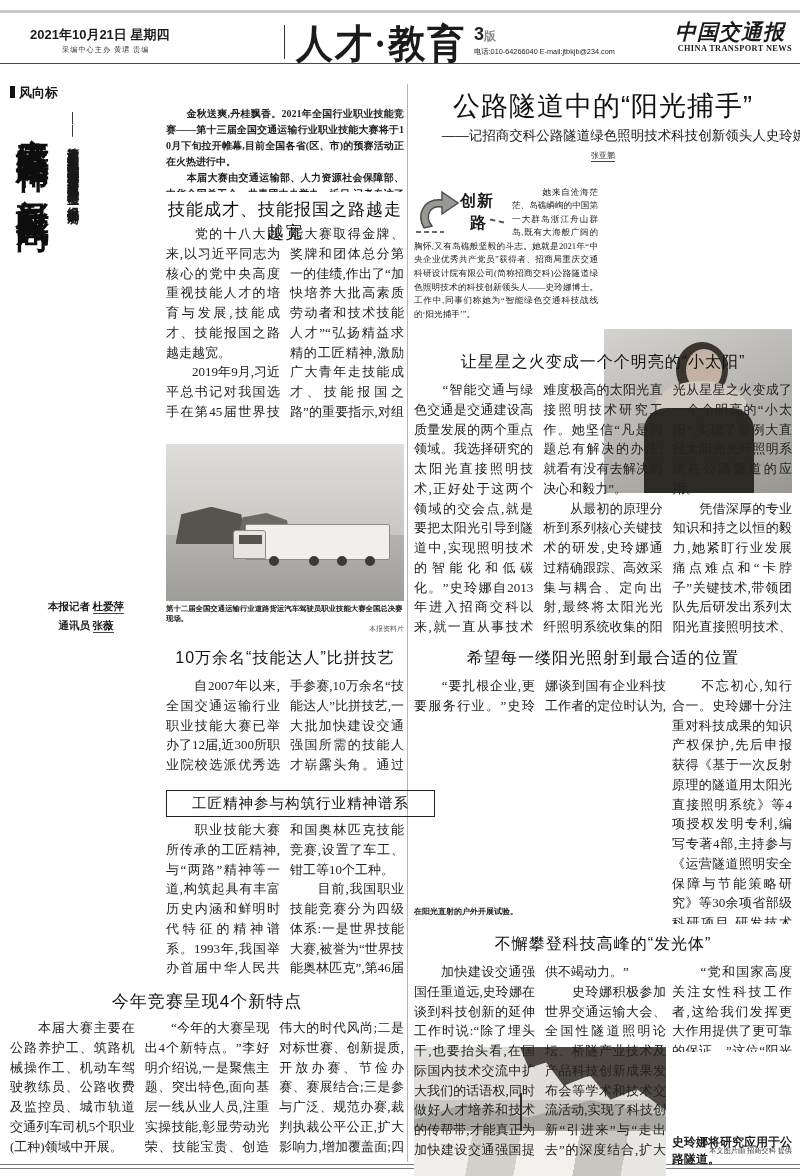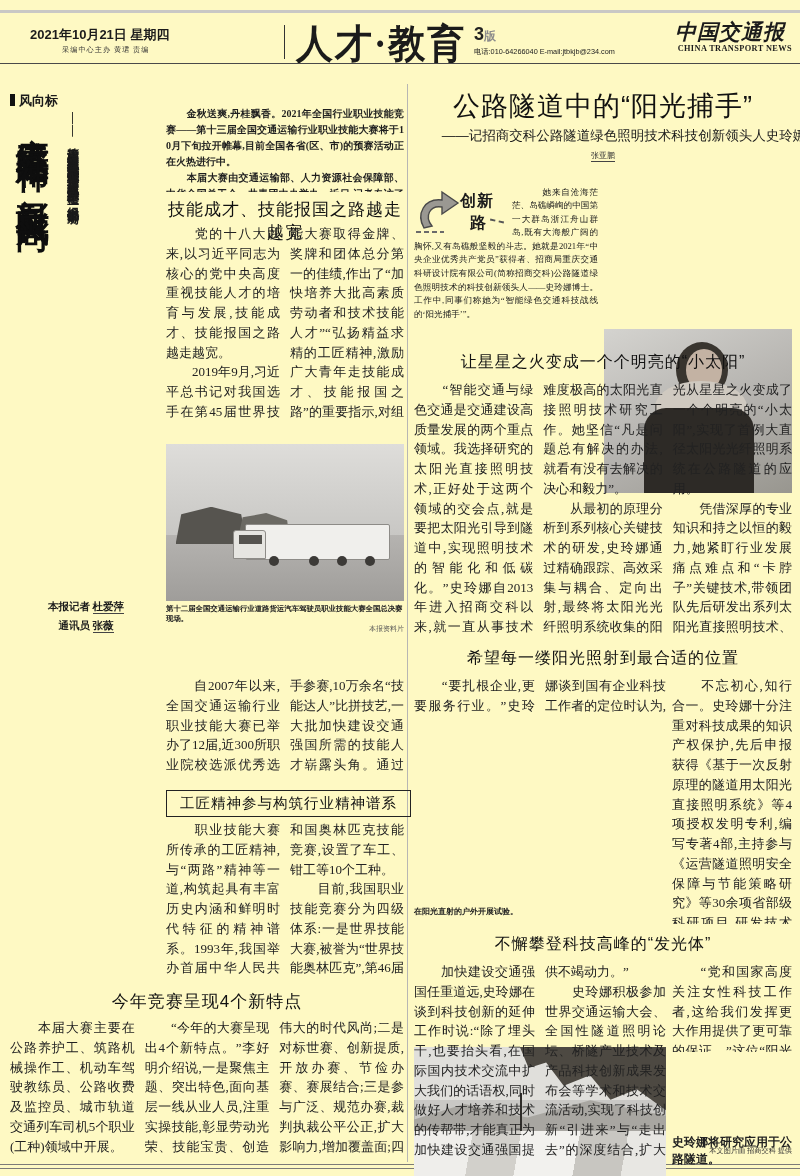--- a/index.html
+++ b/index.html
@@ -1,27 +1,27 @@
 <!DOCTYPE html>
 <html><head>
 <meta charset="utf-8">
 <style>
   html,body{margin:0;padding:0;}
   body{width:800px;height:1176px;position:relative;overflow:hidden;
        background:#e8e7e4;font-family:"Liberation Serif","DejaVu Serif",serif;color:#1b1b1b;}
-  .page{position:absolute;inset:0;background:#fef9c3;}
+  .page{position:absolute;inset:0;background:#ffffff;}
   .abs{position:absolute;}
   .sans{font-family:"Liberation Sans","DejaVu Sans",sans-serif;}
   .jtext{font-size:13px;line-height:1.52;text-align:justify;white-space:pre-wrap;
          word-break:break-all;overflow:hidden;color:#222;}
   .cols2{column-count:2;column-gap:10px;}
   .cols3{column-count:3;column-gap:10px;}
   .stitle{font-family:"Liberation Sans","DejaVu Sans",sans-serif;font-weight:400;
           text-align:center;letter-spacing:1px;color:#111;}
-  .boxtitle{border:1.5px solid #222;padding:3px 4px;}
+  .boxtitle{border:1.5px solid #222;padding:3px 16px;}
   .cap{font-size:7.4px;font-weight:700;font-family:"Liberation Sans","DejaVu Sans",sans-serif;color:#222;}
   .credit{font-size:7px;color:#555;text-align:right;font-weight:400;}
   .uline{border-bottom:1px solid #444;padding-bottom:1px;}
   .photo{position:relative;overflow:hidden;background:#c9c8c5;box-shadow:0 0 0 1px #b9b8b5 inset;}
 
   
   .top-rule{left:0;top:10px;width:800px;height:3px;background:#c9c8c5;}
   .mh-date{left:30px;top:26px;font-size:13px;font-weight:700;}
   .mh-note{left:62px;top:45px;font-size:7.2px;letter-spacing:1px;color:#333;}
   .mh-div{left:284px;top:25px;width:1px;height:34px;background:#333;}
@@ -30,21 +30,21 @@
   .mh-pagenum .n{font-size:18px;font-weight:900;color:#222;}
   .mh-pagenum .c{font-size:12px;color:#8b8b8b;font-weight:700;}
   .mh-contact{left:474px;top:47px;font-size:7.3px;color:#222;}
   .mh-paper{left:668px;top:18px;width:124px;text-align:center;font-size:21px;font-weight:900;font-style:italic;letter-spacing:1px;}
   .mh-paper-en{left:652px;top:44px;width:140px;text-align:right;font-size:8.3px;font-weight:700;letter-spacing:0.4px;}
   .header-rule{left:0;top:63px;width:800px;height:1px;background:#4a4a4a;}
   .bottom-rule{left:0;top:1164px;width:800px;height:3px;border-top:1px solid #7c7b78;border-bottom:1px solid #7c7b78;}
   .vdiv{left:407px;top:84px;width:1px;height:1078px;background:#b7b6b3;}
 
   
-  .kicker{left:10px;top:92px;font-size:13px;font-weight:700;}
+  .kicker{left:10px;top:84px;font-size:13px;font-weight:700;}
   .kicker .sq{display:inline-block;width:5px;height:12px;background:#111;margin-right:4px;vertical-align:-1px;}
   .vblock{left:12px;top:112px;width:150px;height:480px;display:flex;}
   .vhead{writing-mode:vertical-rl;font-size:33px;font-weight:900;letter-spacing:4px;line-height:1.2;color:#0e0e0e;}
   .vsub{writing-mode:vertical-rl;margin-left:10px;height:462px;font-size:11.8px;font-weight:700;line-height:1.95;letter-spacing:1px;color:#1a1a1a;}
   .byline-block{left:12px;top:598px;width:148px;text-align:center;font-size:10.5px;font-weight:700;line-height:1.8;}
 
   .lead-intro{left:166px;top:106px;width:238px;height:86px;font-size:10px;font-weight:600;line-height:1.6;
               text-align:justify;white-space:pre-wrap;word-break:break-all;overflow:hidden;color:#1f1f1f;}
   .a1-title{left:166px;top:198px;width:238px;font-size:17px;}
   .a1-body{left:166px;top:224px;width:238px;height:216px;}
@@ -165,20 +165,21 @@
     <div class="tp-truck"></div>
     <div class="tp-cab"></div>
     <div class="tp-win"></div>
     <div class="tp-wheels"></div>
   </div>
   <div class="abs truck-cap">
     <div class="cap">第十二届全国交通运输行业道路货运汽车驾驶员职业技能大赛全国总决赛现场。</div>
     <div class="credit">本报资料片</div>
   </div>
 
+  <div class="abs stitle a2-title">10万余名“技能达人”比拼技艺</div>
   <div class="abs jtext cols2 a2-body">　　自2007年以来,全国交通运输行业职业技能大赛已举办了12届,近300所职业院校选派优秀选手参赛,10万余名“技能达人”比拼技艺,一大批加快建设交通强国所需的技能人才崭露头角。通过大赛,累计产生了14名“全国五一劳动奖章”获得者、106名“全国技术能手”、47名“全国青年岗位能手”、850名“全国交通技术能手”。
 　　“如今,大赛已成为展示行业精神风貌和职业风采的著名品牌,营造了尊重技能、崇尚技能的良好社会氛围。”李好明自豪地说。</div>
 
   <div class="abs stitle boxtitle a3-box">工匠精神参与构筑行业精神谱系</div>
   <div class="abs jtext cols2 a3-body">　　职业技能大赛所传承的工匠精神,与“两路”精神等一道,构筑起具有丰富历史内涵和鲜明时代特征的精神谱系。1993年,我国举办首届中华人民共和国奥林匹克技能竞赛,设置了车工、钳工等10个工种。
 　　目前,我国职业技能竞赛分为四级体系:一是世界技能大赛,被誉为“世界技能奥林匹克”,第46届世界技能大赛将于2022年10月在我国上海举办;二是中华人民共和国职业技能大赛,第一届于2020年12月在广州举办,交通运输部代表队取得了1金1银1优胜的优异成绩;三是全国行业职业技能竞赛,交通运输部每年组织的大赛就属于国家级一类大赛;四是交通运输系统赛事和地方赛事。</div>
 
   <div class="abs stitle a4-title">今年竞赛呈现4个新特点</div>
   <div class="abs jtext cols3 a4-body">　　本届大赛主要在公路养护工、筑路机械操作工、机动车驾驶教练员、公路收费及监控员、城市轨道交通列车司机5个职业(工种)领域中开展。
 　　“今年的大赛呈现出4个新特点。”李好明介绍说,一是聚焦主题、突出特色,面向基层一线从业人员,注重实操技能,彰显劳动光荣、技能宝贵、创造伟大的时代风尚;二是对标世赛、创新提质,开放办赛、节俭办赛、赛展结合;三是参与广泛、规范办赛,裁判执裁公平公正,扩大影响力,增加覆盖面;四是统筹疫情防控和竞赛工作,两手抓两手硬。

